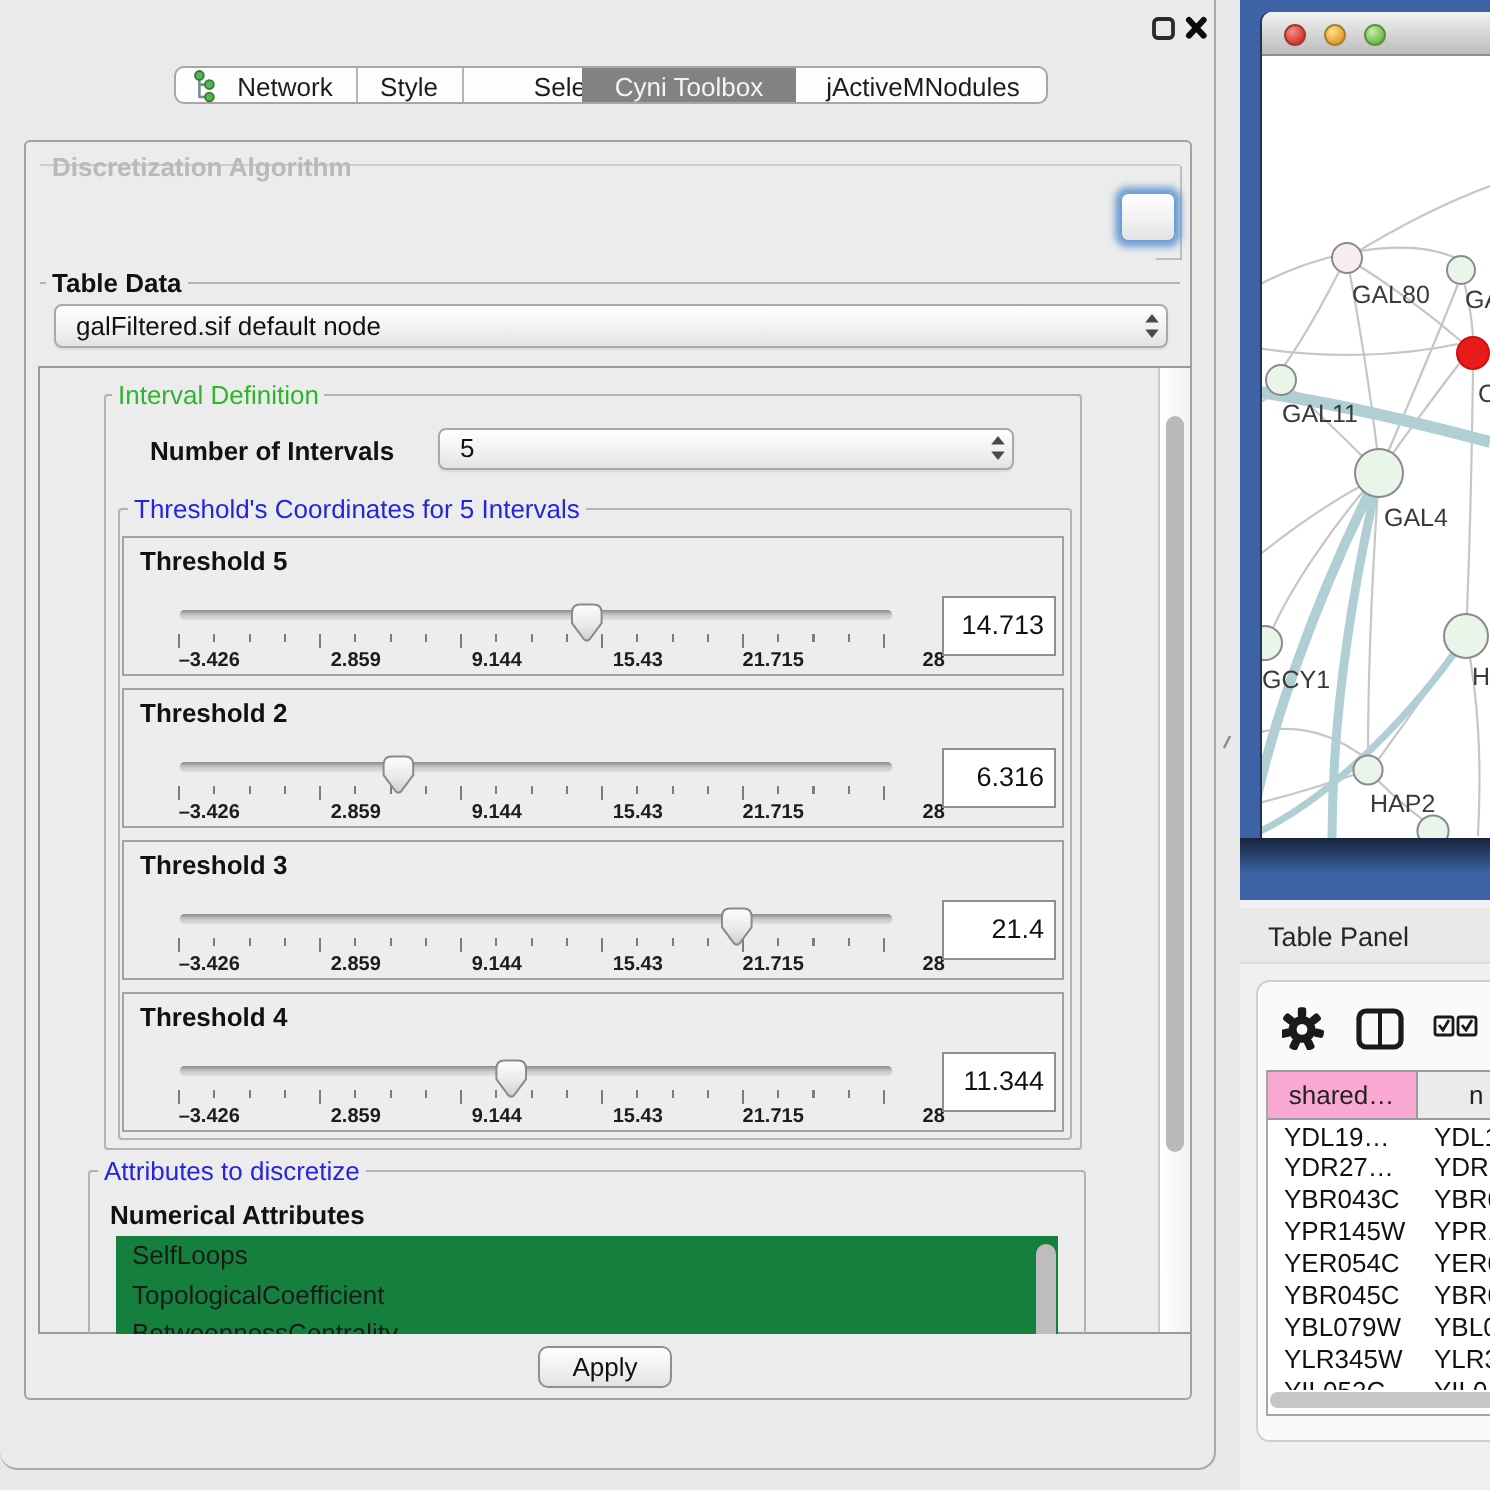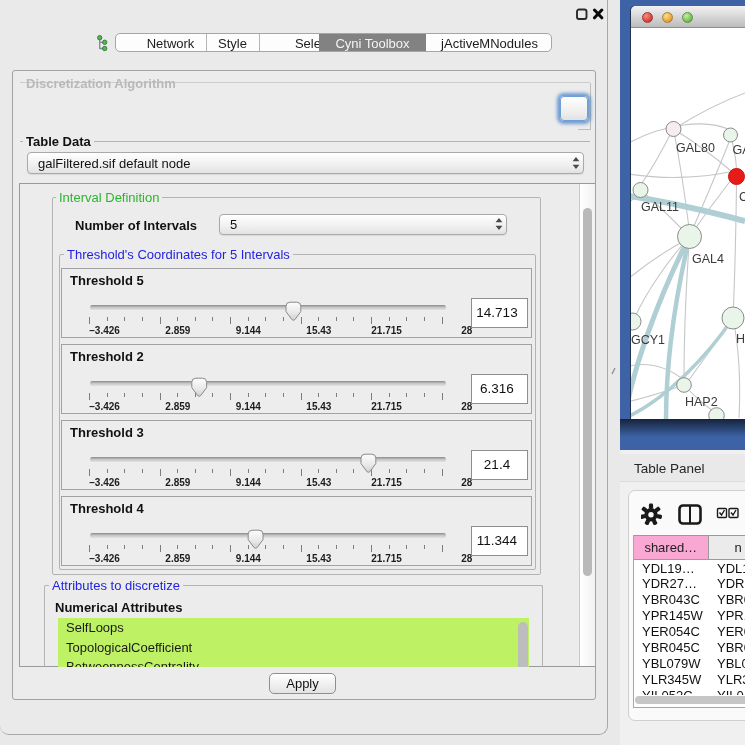--- a/index.html
+++ b/index.html
@@ -2,21 +2,21 @@
 <html><head><meta charset="utf-8"><style>
 * { margin:0; padding:0; box-sizing:border-box; }
 html,body { width:745px; height:745px; overflow:hidden; }
 body { font-family:"Liberation Sans", sans-serif; background:#e9e9e9; position:relative; }
 .abs { position:absolute; }
 
 #win { position:absolute; left:0; top:0; width:608px; height:735px; background:#eaeaea; border-right:1px solid #a8a8a8; border-bottom:1px solid #a8a8a8; border-radius:0 0 9px 9px; }
 #titlebar { position:absolute; left:0; top:0; width:608px; height:27px; background:linear-gradient(#f0f0f0,#e3e3e3); border-bottom:1px solid #c2c2c2; }
 #titlebar span { position:absolute; left:8px; top:7px; font-size:13px; color:#1a1a1a; }
 
-.seg { position:absolute; background:#fdfdfd; border:1px solid #a6a6a6; border-radius:5px; overflow:hidden;margin-left:28px; }
+.seg { position:absolute; background:#fdfdfd; border:1px solid #a6a6a6; border-radius:5px; overflow:hidden; }
 .seg .it { position:absolute; top:0; height:100%; font-size:13px; color:#1c1c1c; text-align:center; line-height:19px; }
 .seg .sep { position:absolute; top:0; width:1px; height:100%; background:#b5b5b5; }
 .seg .on { background:#828282; color:#f4f4f4; }
 
 #panel { position:absolute; left:12px; top:70px; width:584px; height:630px; border:1px solid #a2a2a2; border-radius:3px; background:#ececec; }
 .gline { position:absolute; height:1px; background:#b3b3b3; }
 .gbox { position:absolute; border:1px solid #b3b3b3; border-radius:2px; }
 .gtitle { position:absolute; background:#ececec; padding:0 3px; font-size:13px; white-space:nowrap; }
 .bold { font-weight:bold; }
 
@@ -28,23 +28,23 @@
 #vsb { position:absolute; left:559px; top:0; width:16px; height:482px; background:linear-gradient(90deg,#ffffff,#f2f2f2); border-left:1px solid #c9c9c9; }
 #vsbthumb { position:absolute; left:3px; top:24px; width:9px; height:368px; border-radius:5px; background:#b9b9b9; }
 
 .tpanel { position:absolute; left:61px; width:471px; height:70px; border:1px solid #a2a2a2; background:#ededed; }
 .ttitle { position:absolute; left:8px; top:4px; font-size:13px; font-weight:bold; color:#111; }
 .track { position:absolute; left:28px; top:36.8px; width:356px; height:4.6px; border-radius:2.3px; background:linear-gradient(#8a8a8a,#c7c7c7 50%,#e2e2e2); }
 .ticksmin { position:absolute; left:27.4px; top:48px; width:354px; height:4.5px; background:repeating-linear-gradient(90deg,#7d7d7d 0 1px,transparent 1px 17.625px); }
 .ticksmaj { position:absolute; left:27.4px; top:48px; width:354px; height:7.8px; background:repeating-linear-gradient(90deg,#7d7d7d 0 1px,transparent 1px 70.5px); }
 .slab { position:absolute; top:56px; width:60px; text-align:right; font-size:10px; font-weight:bold; color:#1c1c1c; }
 .thumb { position:absolute; left:0; top:0; }
-.tval { position:absolute; left:409px; top:29px; width:57px; height:30px; background:#fff; border:1px solid #8e8e8e; font-size:13.5px; color:#111; text-align:center; line-height:28px; padding-right:5px; }
-
-#alist { position:absolute; left:58px; top:618px; width:471px; height:49px; background:#bef264; overflow:hidden; }
+.tval { position:absolute; left:409px; top:29px; width:57px; height:30px; background:#fff; border:1px solid #8e8e8e; font-size:13.5px; color:#111; text-align:right; line-height:28px; padding-right:5px; }
+
+#alist { position:absolute; left:58px; top:618px; width:471px; height:49px; background:#15803d; overflow:hidden; }
 #alist div { font-size:13px; color:#1a1a1a; padding-left:8px; line-height:19.7px; }
 #alsb { position:absolute; left:460px; top:4px; width:10px; height:60px; border-radius:5px; background:#bdbdbd; }
 
 #apply { position:absolute; left:269px; top:673px; width:67px; height:21px; border:1px solid #8f8f8f; border-radius:5px; background:linear-gradient(#ffffff,#e3e3e3); font-size:13px; text-align:center; line-height:19px; color:#111; }
 
 #popup { position:absolute; left:13px; top:82px; width:565px; height:54px; background:rgba(255,255,255,0.96); border:1px solid #c8c8c8; border-radius:0 0 5px 5px; box-shadow:0 3px 6px rgba(0,0,0,0.25); }
 #popup .hdr { position:absolute; left:0; top:4px; width:100%; text-align:center; font-size:12px; color:#a9a9a9; }
 #popup .i1 { position:absolute; left:2px; top:21px; font-size:13px; font-weight:bold; color:#000; }
 #popup .i2 { position:absolute; left:2px; top:38px; font-size:13px; color:#111; }
 

